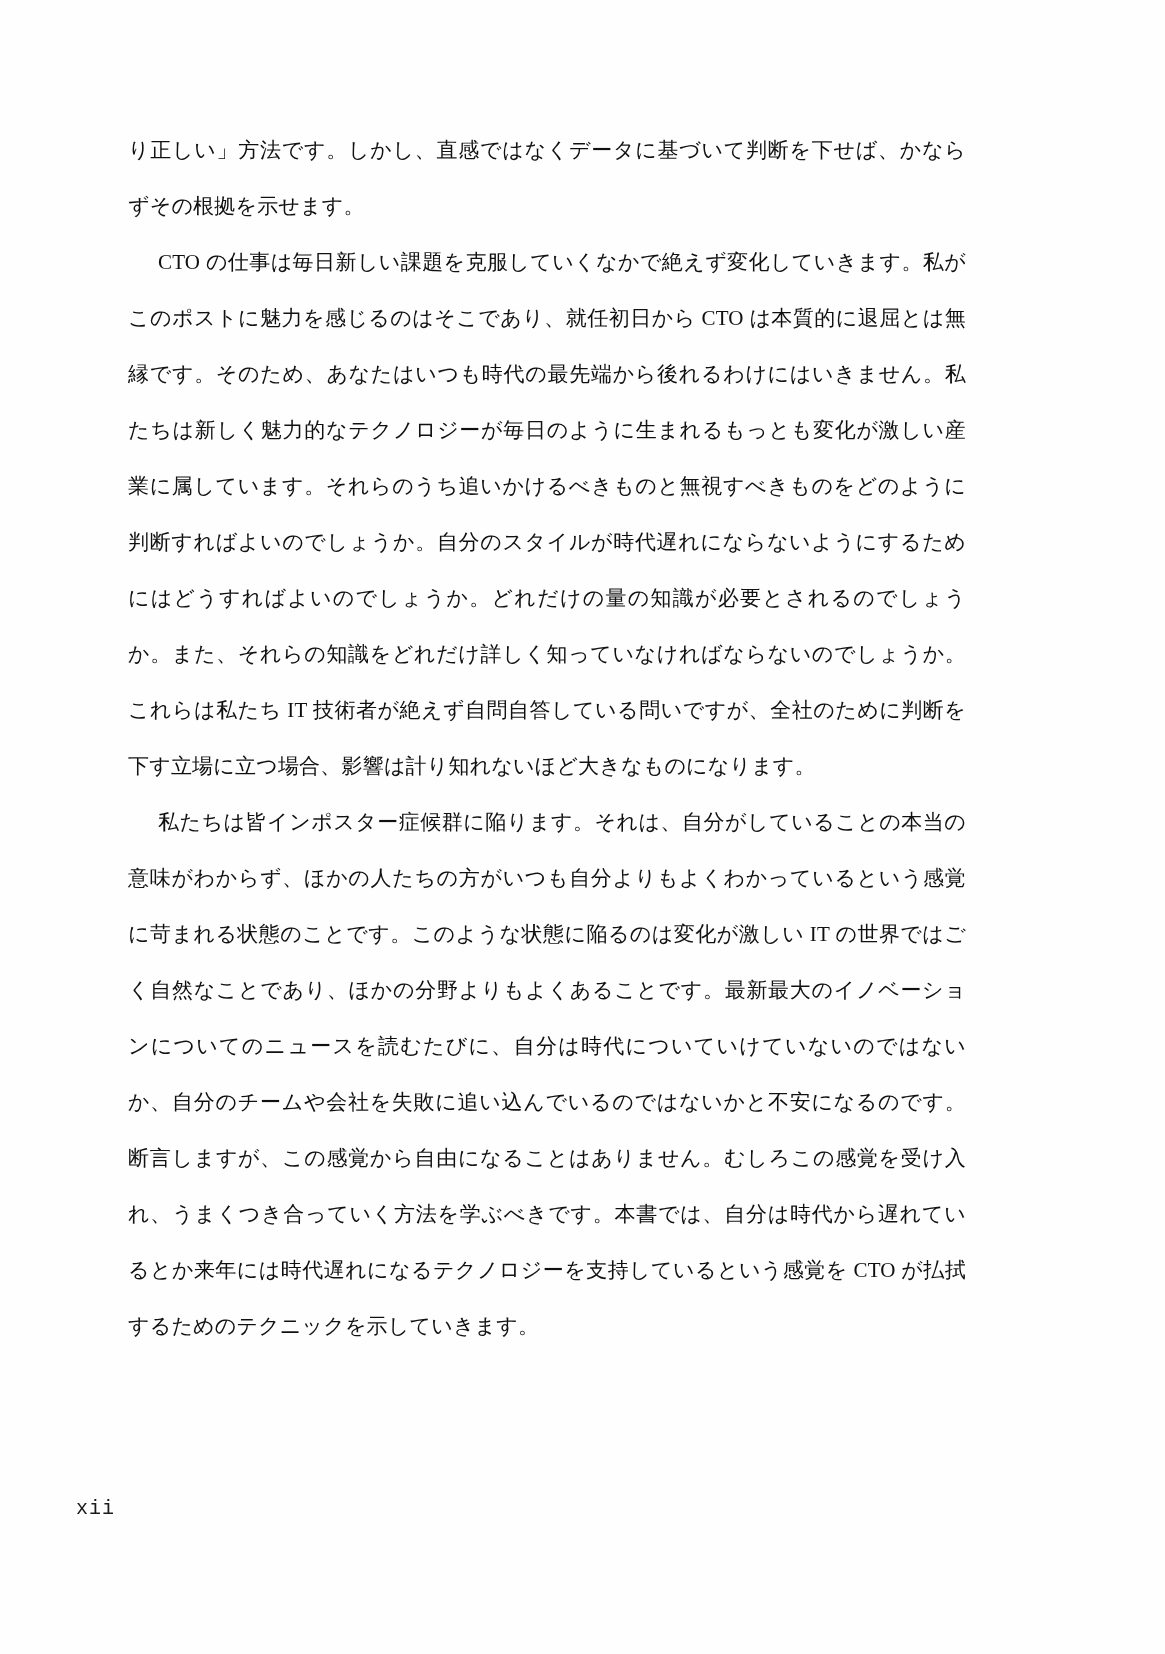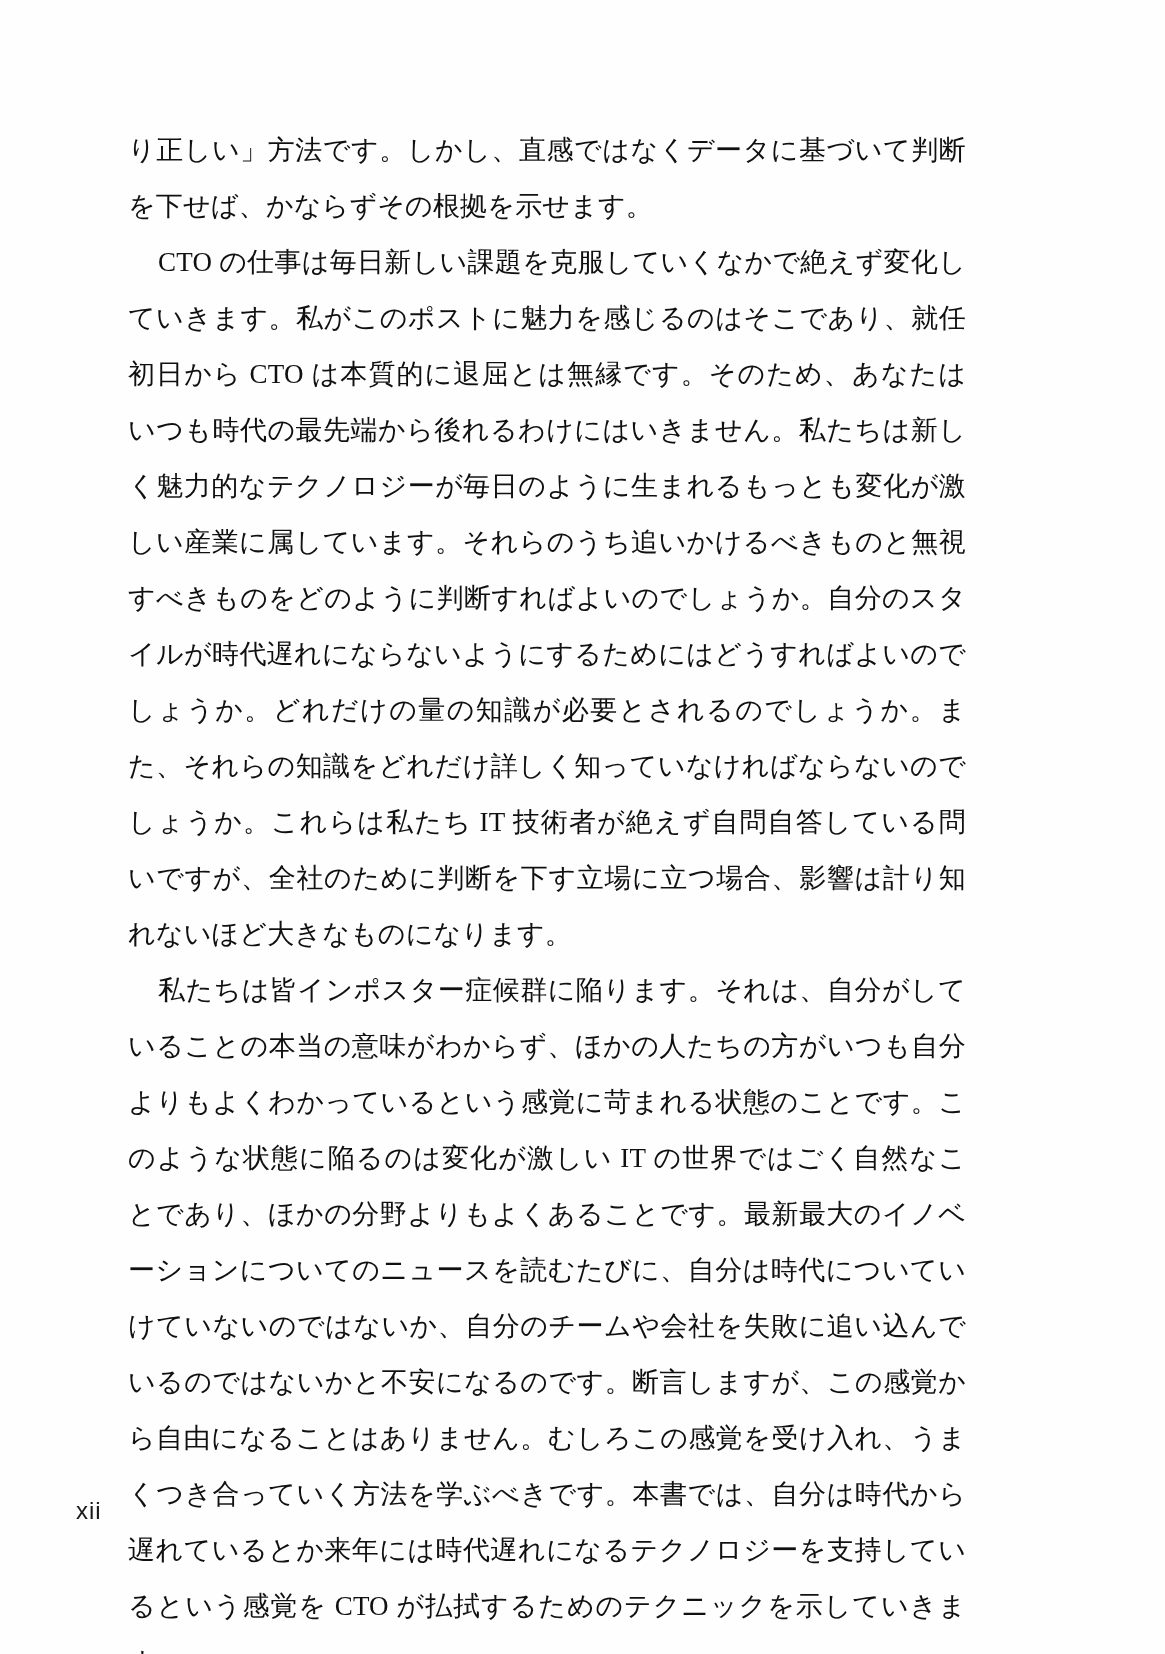--- a/index.html
+++ b/index.html
@@ -23,39 +23,39 @@
     height: 1654px;
     background: #fefefe;
   }
   .text-column {
     position: absolute;
     left: 128px;
     top: 122px;
     width: 838px;
   }
   .para {
-    font-size: 27px;
+    font-size: 21px;
     line-height: 56px;
     text-align: justify;
     text-justify: inter-character;
     margin: 0;
     letter-spacing: 0.2px;
     font-family: "Liberation Serif", "DejaVu Serif", serif;
   }
   .para.indent {
     text-indent: 30px;
   }
   .folio {
     position: absolute;
     left: 76px;
     top: 1497px;
-    font-size: 24px;
+    font-size: 20px;
     letter-spacing: 1px;
     color: #1a1a1a;
-    font-family: Liberation Sans, sans-serif;
+    font-family: Liberation Mono, monospace;
   }
 </style>
 </head>
 <body>
 
 <div class="page">
 
   <div class="text-column">
     <p class="para">り正しい」方法です。しかし、直感ではなくデータに基づいて判断を下せば、かならずその根拠を示せます。</p>
     <p class="para indent">CTO の仕事は毎日新しい課題を克服していくなかで絶えず変化していきます。私がこのポストに魅力を感じるのはそこであり、就任初日から CTO は本質的に退屈とは無縁です。そのため、あなたはいつも時代の最先端から後れるわけにはいきません。私たちは新しく魅力的なテクノロジーが毎日のように生まれるもっとも変化が激しい産業に属しています。それらのうち追いかけるべきものと無視すべきものをどのように判断すればよいのでしょうか。自分のスタイルが時代遅れにならないようにするためにはどうすればよいのでしょうか。どれだけの量の知識が必要とされるのでしょうか。また、それらの知識をどれだけ詳しく知っていなければならないのでしょうか。これらは私たち IT 技術者が絶えず自問自答している問いですが、全社のために判断を下す立場に立つ場合、影響は計り知れないほど大きなものになります。</p>

